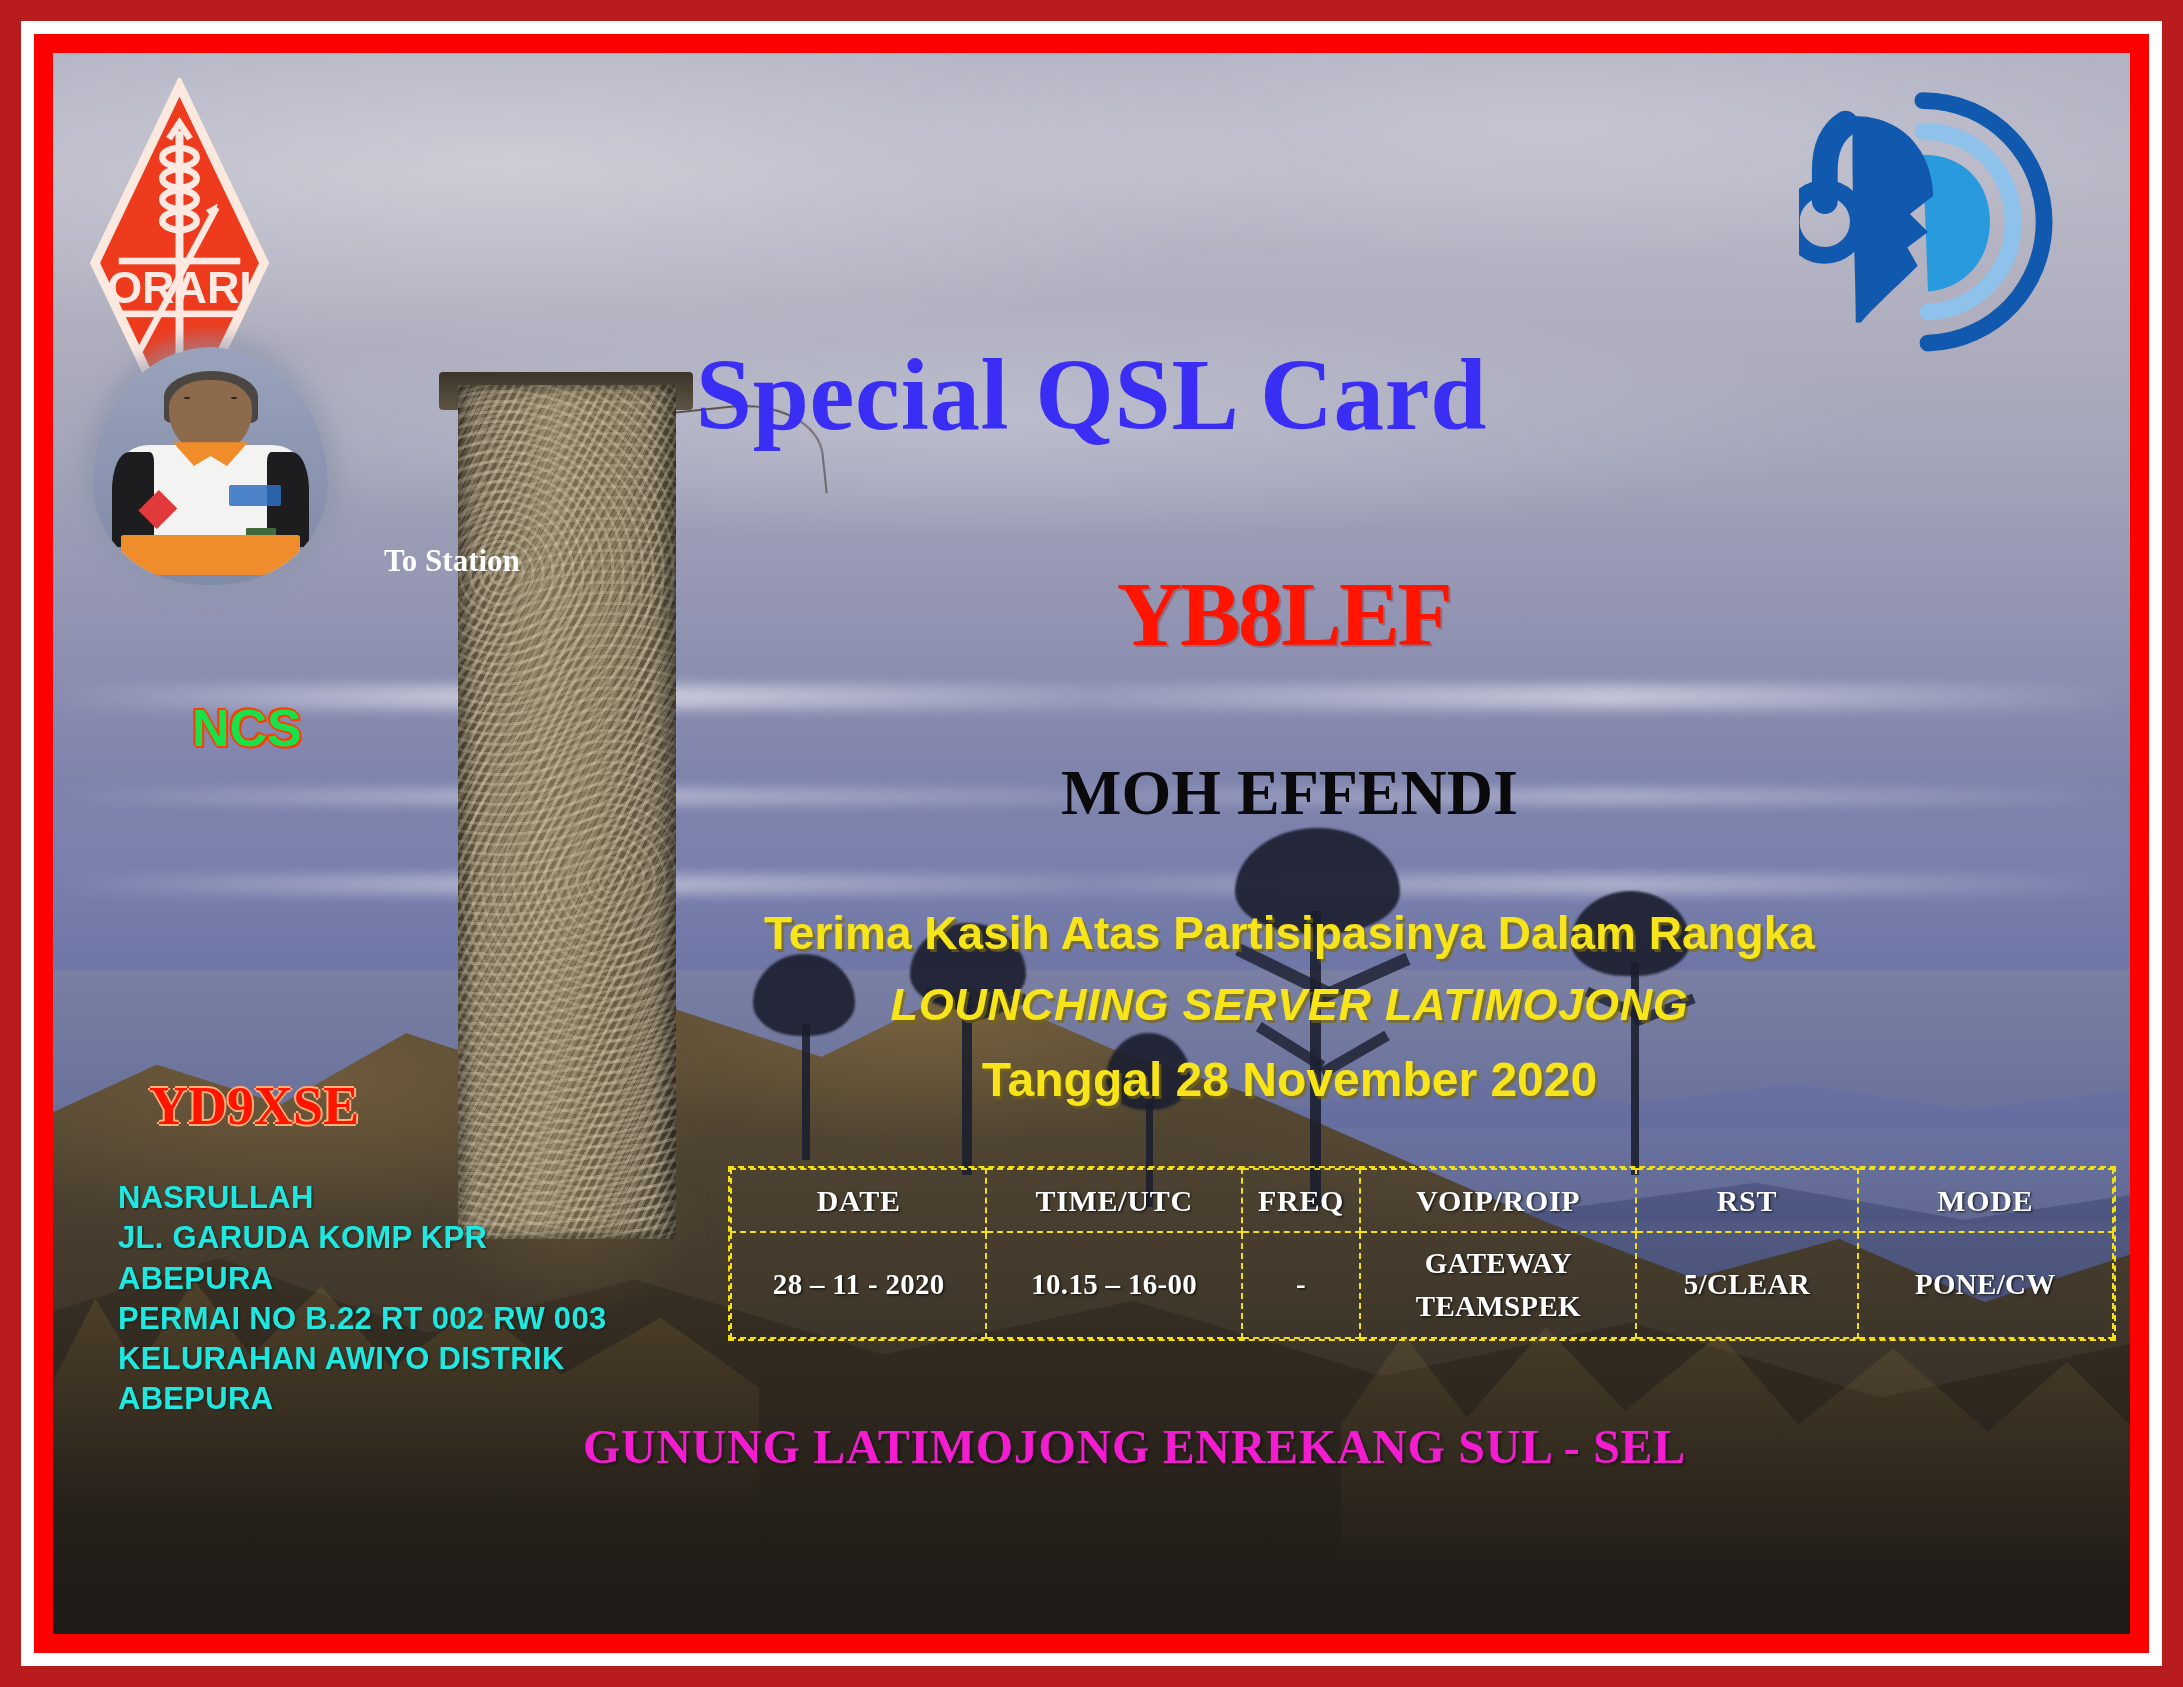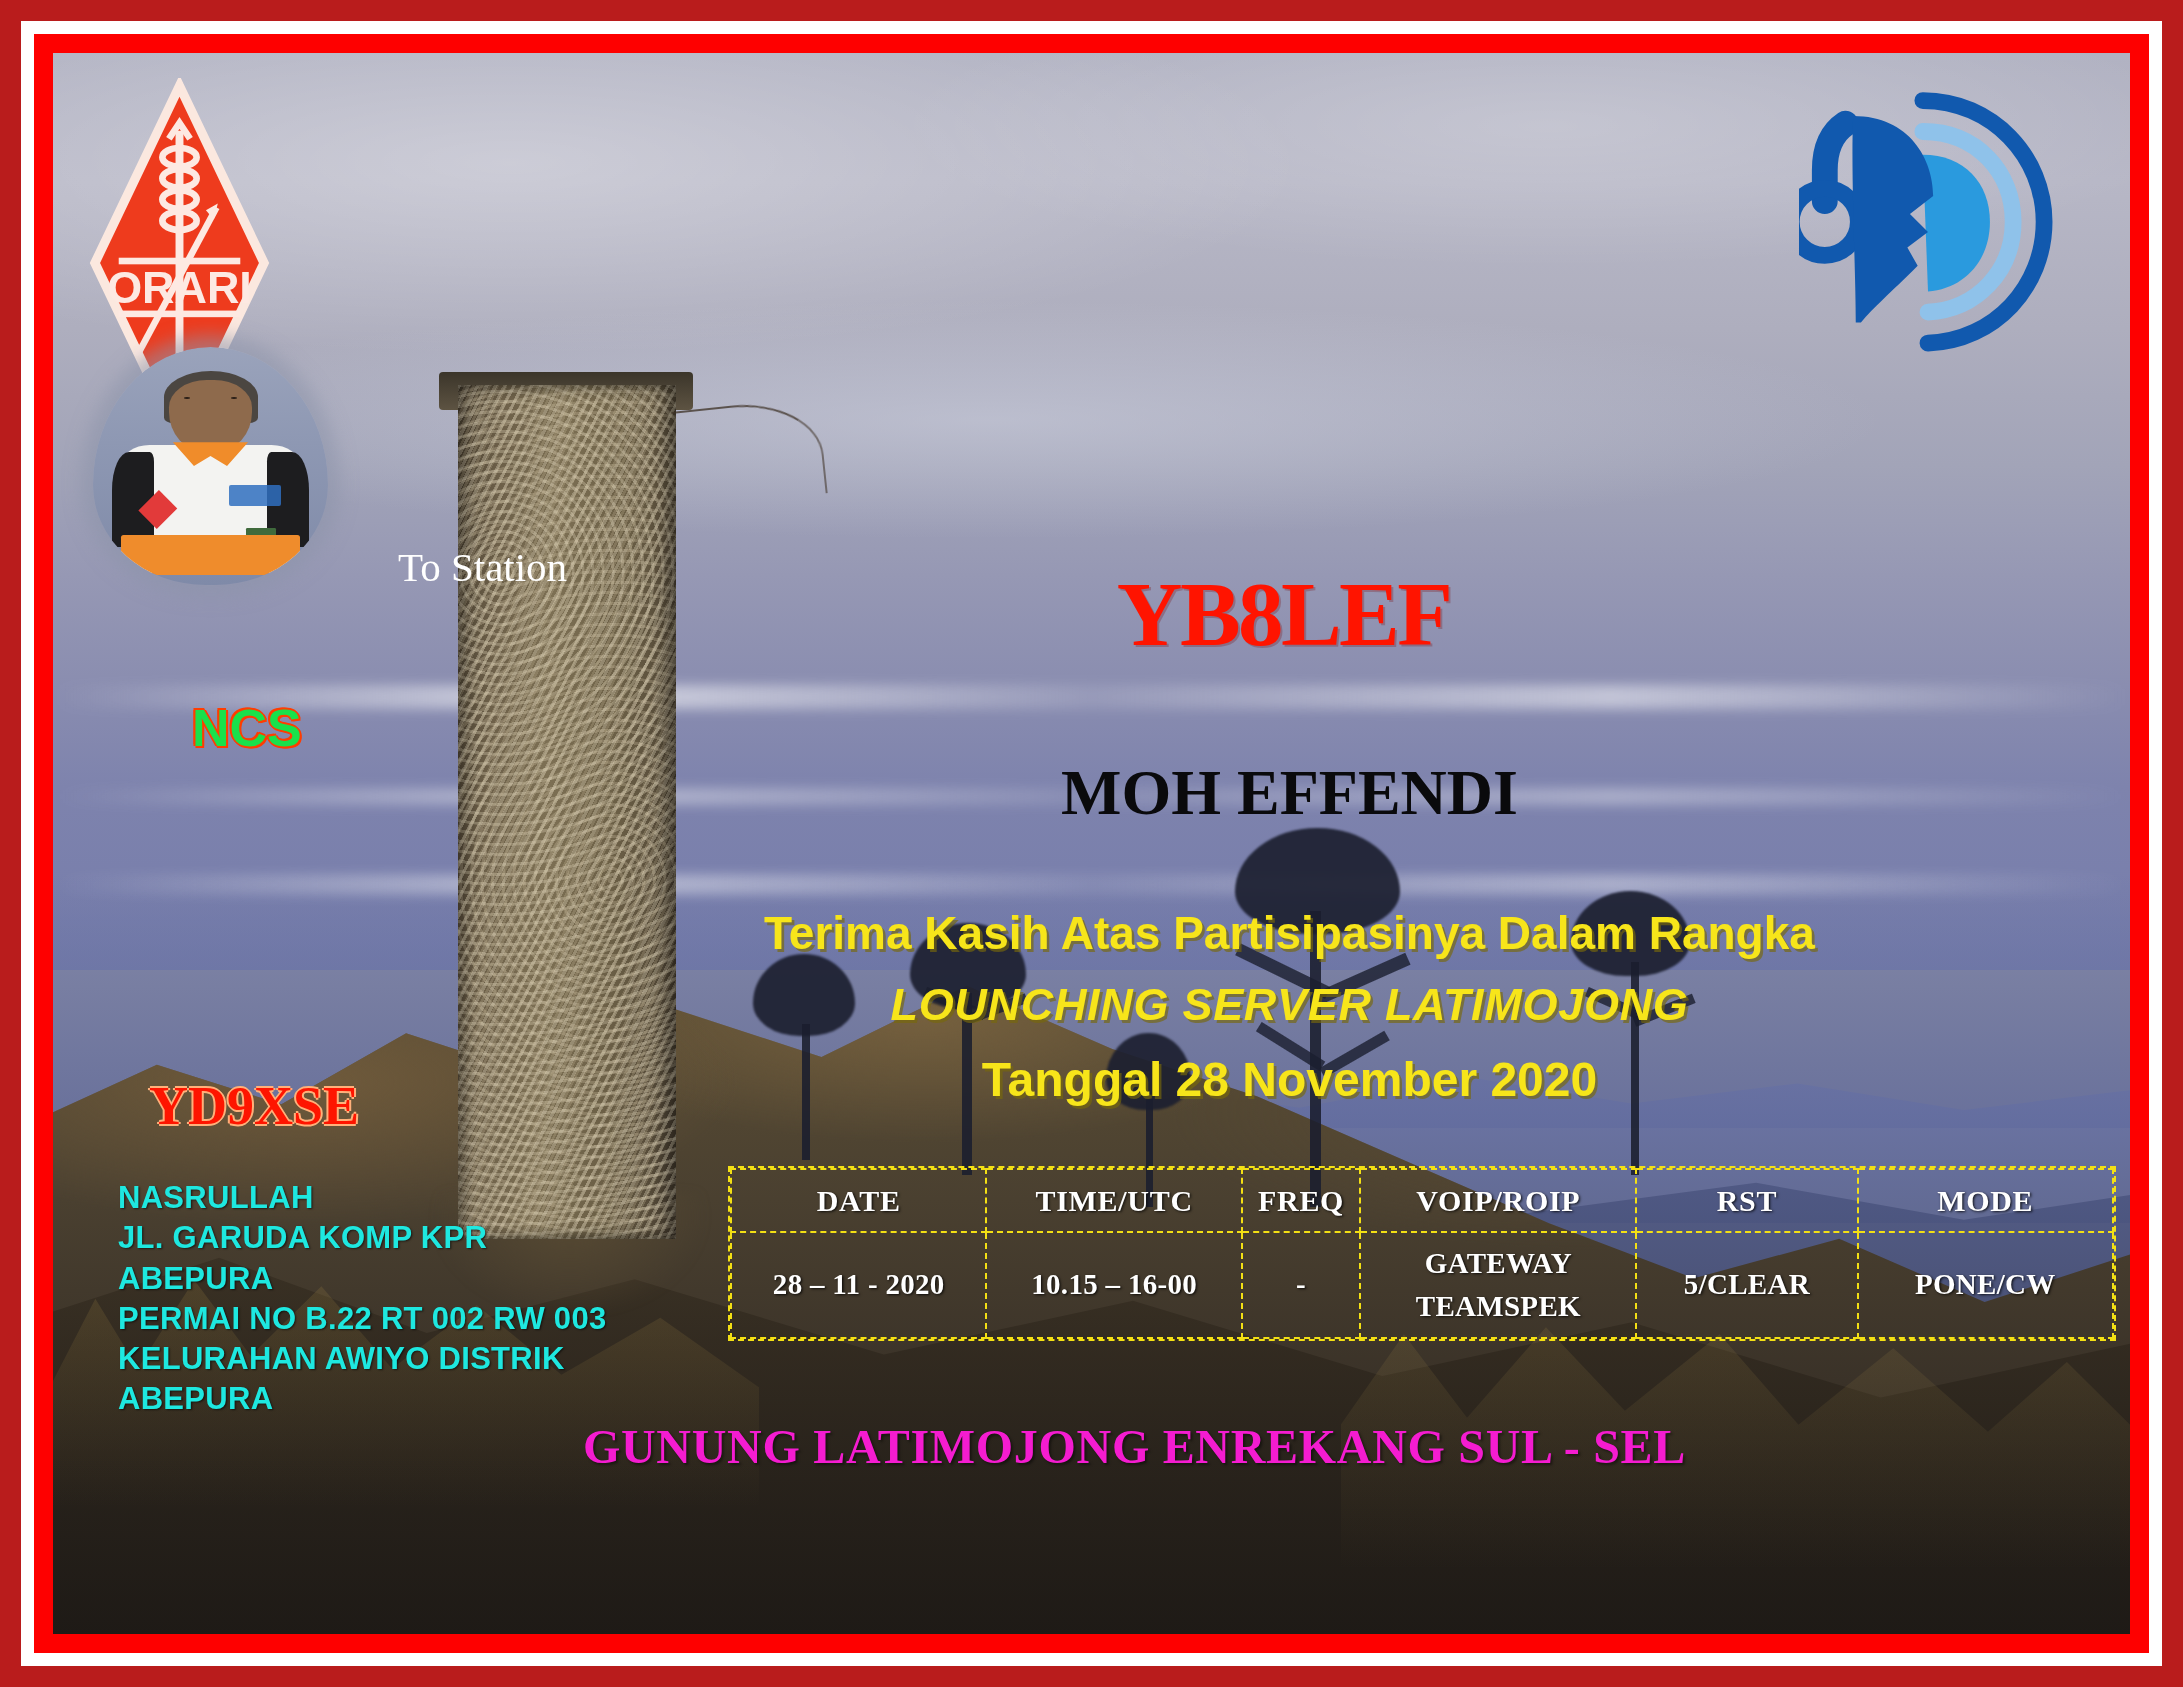--- a/index.html
+++ b/index.html
@@ -101,22 +101,22 @@
   .pemb{position:absolute;right:20%;top:58%;width:22%;height:9%;background:#2f6fbf;border-radius:2px;opacity:.85;}
   .pid{position:absolute;right:22%;top:76%;width:13%;height:11%;background:#3f6a3c;border-radius:1.3px;}
 
   
   .t{position:absolute;white-space:nowrap;}
   .title-net{left:0;right:0;top:132px;text-align:center;font-family:"Liberation Serif",serif;
     font-style:italic;font-weight:bold;font-size:123px;color:#12ef4a;letter-spacing:1.3px;
     text-shadow:1.3px 1.3px 0 rgba(0,0,0,.12);}
   .title-qsl{left:0;right:0;top:284px;text-align:center;font-family:"Liberation Serif",serif;
     font-weight:bold;font-size:101px;color:#3a2ef4;letter-spacing:0.7px;}
-  .tostation{left:345px;top:490px;font-family:"Liberation Serif",serif;font-weight:normal;
-    font-size:41px;color:#ffffff;}
+  .tostation{left:331px;top:490px;font-family:"Liberation Serif",serif;font-weight:bold;
+    font-size:31px;color:#ffffff;}
   .callsign{left:0;right:0;top:509px;text-align:center;font-family:"Liberation Serif",serif;
     font-weight:bold;font-size:91px;color:#ff1400;letter-spacing:-2.6px;
     transform:translateX(192px);text-shadow:2px 2px 0 rgba(120,0,0,.25);}
   .opname{left:0;right:0;top:703px;text-align:center;font-family:"Liberation Serif",serif;
     font-weight:bold;font-size:64px;color:#0a0a0c;transform:translateX(198px);}
 
   .ylinebase{font-family:"Liberation Sans",sans-serif;font-weight:bold;color:#f7e51a;
     text-shadow:2.6px 2.6px 0 rgba(120,104,10,.65);}
   .thanks{left:0;right:0;top:853px;text-align:center;font-size:46px;transform:translateX(198px);}
   .launch{left:0;right:0;top:926px;text-align:center;font-size:45px;font-style:italic;
@@ -256,20 +256,21 @@
        <div class="pshoulderR"></div>
        <div class="pcollar"></div>
        <div class="pbadge"></div>
        <div class="pemb"></div>
        <div class="pid"></div>
        <div class="psash"></div>
      </div>
    </div>
    <div class="ycall t">YD9XSE</div>
 
+   <div class="t title-qsl">Special QSL Card</div>
    <div class="t tostation">To Station</div>
    <div class="t callsign">YB8LEF</div>
    <div class="t opname">MOH EFFENDI</div>
 
    <div class="t ylinebase thanks">Terima Kasih Atas Partisipasinya Dalam Rangka</div>
    <div class="t ylinebase launch">LOUNCHING SERVER LATIMOJONG</div>
    <div class="t ylinebase datel">Tanggal  28  November  2020</div>
 
    <div class="addr">
      <div>NASRULLAH</div>

